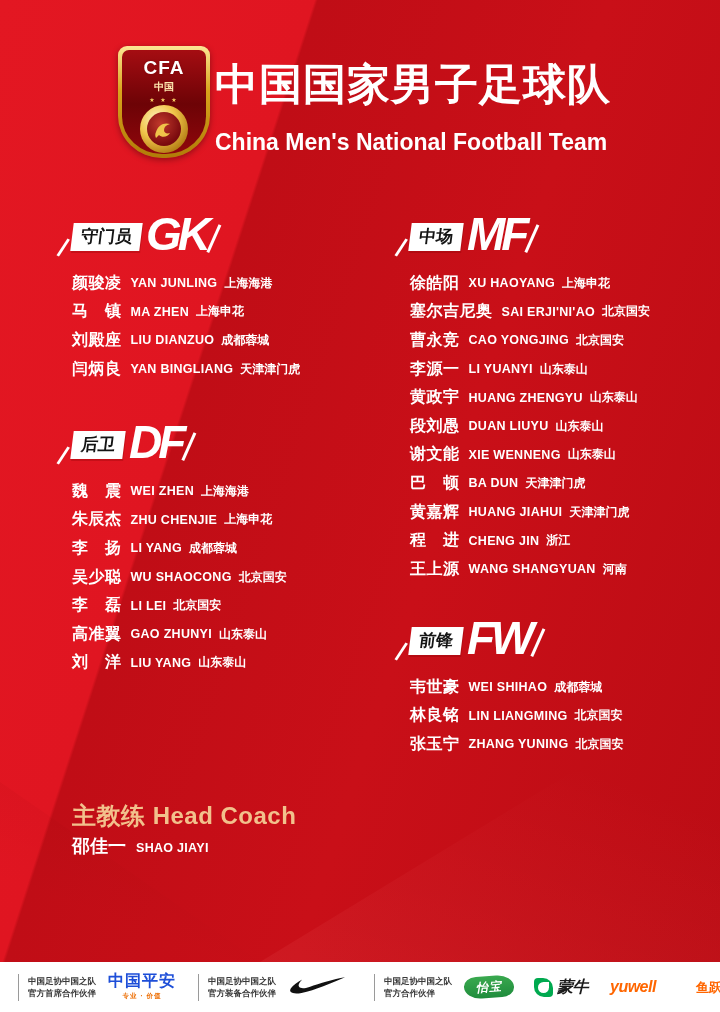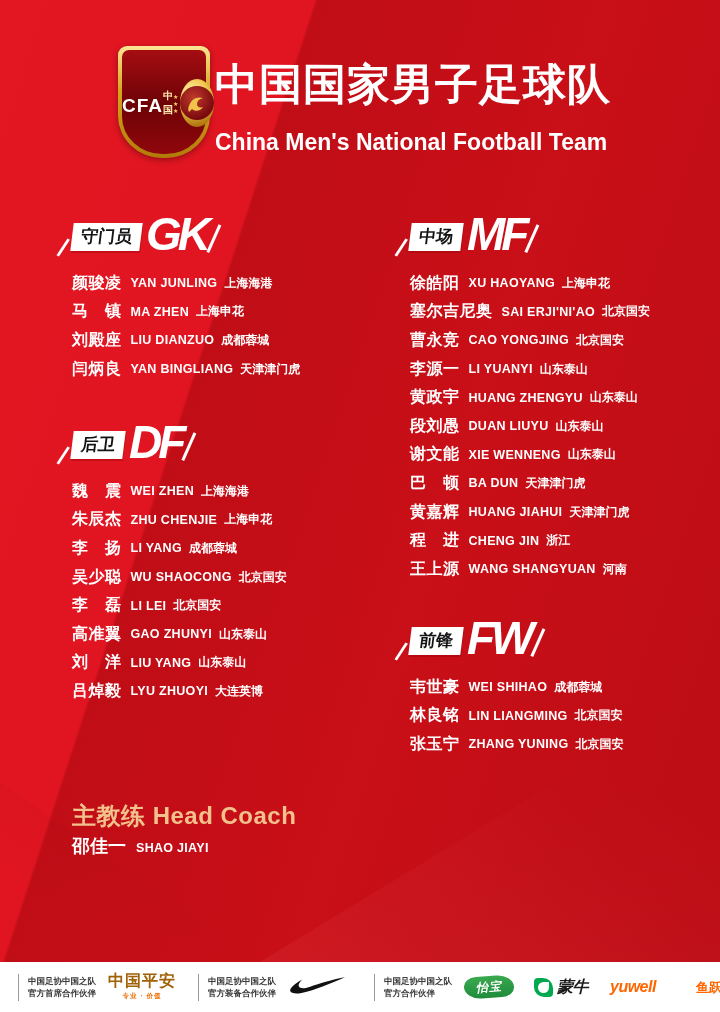--- a/index.html
+++ b/index.html
@@ -14,21 +14,21 @@
     clip-path:polygon(100% 0,0 100%,100% 100%);
   }
   .bg-tri2{
     position:absolute;left:0;bottom:50px;width:260px;height:180px;
     background:linear-gradient(200deg,rgba(120,0,0,.10),rgba(120,0,0,0) 70%);
     clip-path:polygon(0 0,0 100%,100% 100%);
   }
   
   .crest{position:absolute;left:118px;top:46px;width:92px;height:112px;}
   .shield-outer{position:absolute;inset:0;background:linear-gradient(180deg,#fce694,#d9a41c 40%,#b07c08);border-radius:9px 9px 48% 48% / 9px 9px 38% 38%;box-shadow:0 2px 6px rgba(0,0,0,.35);}
-  .shield-inner{position:absolute;inset:4px;background:linear-gradient(180deg,#a50d12,#6d0306 52%,#90070c);border-radius:7px 7px 48% 48% / 7px 7px 36% 36%;display:flex;flex-direction:row;align-items:center;}
+  .shield-inner{position:absolute;inset:4px;background:linear-gradient(180deg,#a50d12,#6d0306 52%,#90070c);border-radius:7px 7px 48% 48% / 7px 7px 36% 36%;display:flex;flex-direction:column;align-items:center;}
   .crest-cfa{margin-top:7px;font-size:19px;font-weight:900;color:#fff;letter-spacing:1px;text-shadow:0 0 2px #7a0307;}
   .crest-cn{font-size:10px;font-weight:bold;color:#ffe9b0;margin-top:1px;}
   .crest-stars{font-size:6px;color:#f6cd62;letter-spacing:2px;margin-top:2px;}
   .crest-emblem{margin-top:2px;width:48px;height:48px;border-radius:50%;
     background:radial-gradient(circle at 35% 30%,#fff3bc,#f0c44a 40%,#a8700a 85%,#7c5004);
     display:flex;align-items:center;justify-content:center;}
   .crest-emblem-core{width:34px;height:34px;border-radius:50%;background:radial-gradient(circle at 40% 35%,#c0392b,#7a0a0e 70%);display:flex;align-items:center;justify-content:center;}
   .titles{position:absolute;left:215px;top:60px;width:480px;color:#fff;}
   .title-cn{font-size:43px;font-weight:900;letter-spacing:1px;line-height:1.15;white-space:nowrap;}
   .title-en{font-size:23px;font-weight:bold;letter-spacing:0;margin-top:20px;white-space:nowrap;}
@@ -51,21 +51,21 @@
   .coach{position:absolute;left:72px;top:800px;}
   .coach-title{font-size:24px;font-weight:900;color:#f2c18c;letter-spacing:.5px;}
   .coach-row{margin-top:2px;display:flex;align-items:baseline;}
   .coach-name-cn{font-size:18px;font-weight:900;color:#fff;}
   .coach-name-py{font-size:12.5px;font-weight:bold;color:#fff;margin-left:10px;letter-spacing:.3px;}
   
   .sponsor-bar{position:absolute;left:0;bottom:0;width:720px;height:50px;background:#fff;display:flex;align-items:center;padding:0 14px 0 18px;}
   .sp-divider{width:1px;height:27px;background:#9a9a9a;margin:0 9px 0 0;flex:none;}
   .sp-text{font-size:8.5px;line-height:1.45;color:#3a3a3a;font-weight:bold;flex:none;margin-right:12px;}
   .pingan{flex:none;text-align:center;margin-right:22px;}
-  .pa-main{font-size:16px;font-weight:900;color:#a16207;letter-spacing:1px;line-height:1;}
+  .pa-main{font-size:16px;font-weight:900;color:#1d4ed8;letter-spacing:1px;line-height:1;}
   .pa-sub{font-size:6.5px;font-weight:bold;color:#ed6d00;margin-top:3px;letter-spacing:1px;}
   .nike{flex:none;margin-right:28px;margin-top:2px;}
   .yibao{flex:none;width:50px;height:22px;background:linear-gradient(180deg,#3aa94f,#1f8c3c);border-radius:40% 55% 40% 55%/70% 90% 70% 90%;transform:rotate(-4deg);display:flex;align-items:center;justify-content:center;margin-right:20px;}
   .yibao-text{color:#fff;font-size:12px;font-weight:900;font-style:italic;letter-spacing:1px;}
   .mengniu{flex:none;display:flex;align-items:center;margin-right:22px;}
   .mn-icon{width:19px;height:19px;border-radius:4px 10px 4px 10px;background:#00a94f;position:relative;margin-right:4px;}
   .mn-icon::after{content:"";position:absolute;left:4px;top:4px;width:11px;height:11px;border-radius:50% 0 50% 50%;background:#fff;}
   .mn-text{font-size:16px;font-weight:900;color:#1a1a1a;font-style:italic;letter-spacing:-.5px;}
   .yuwell{flex:none;display:flex;align-items:baseline;gap:36px;}
   .yw-en{font-size:16px;font-weight:900;color:#ff6600;font-style:italic;letter-spacing:-.5px;}
@@ -164,25 +164,20 @@
         <div class="player-row">
           <span class="player-name-cn">高准翼</span>
           <span class="player-name-pinyin">GAO ZHUNYI</span>
           <span class="player-club">山东泰山</span>
         </div>
         <div class="player-row">
           <span class="player-name-cn">刘　洋</span>
           <span class="player-name-pinyin">LIU YANG</span>
           <span class="player-club">山东泰山</span>
         </div>
-        <div class="player-row">
-          <span class="player-name-cn">吕焯毅</span>
-          <span class="player-name-pinyin">LYU ZHUOYI</span>
-          <span class="player-club">大连英博</span>
-        </div>
       </div>
   </div>
 
   <div class="section sec-mf">
     <div class="sec-head">
       <span class="sec-label">中场</span>
       <span class="sec-code">MF</span>
     </div>
     <div class="player-list">
         <div class="player-row">

